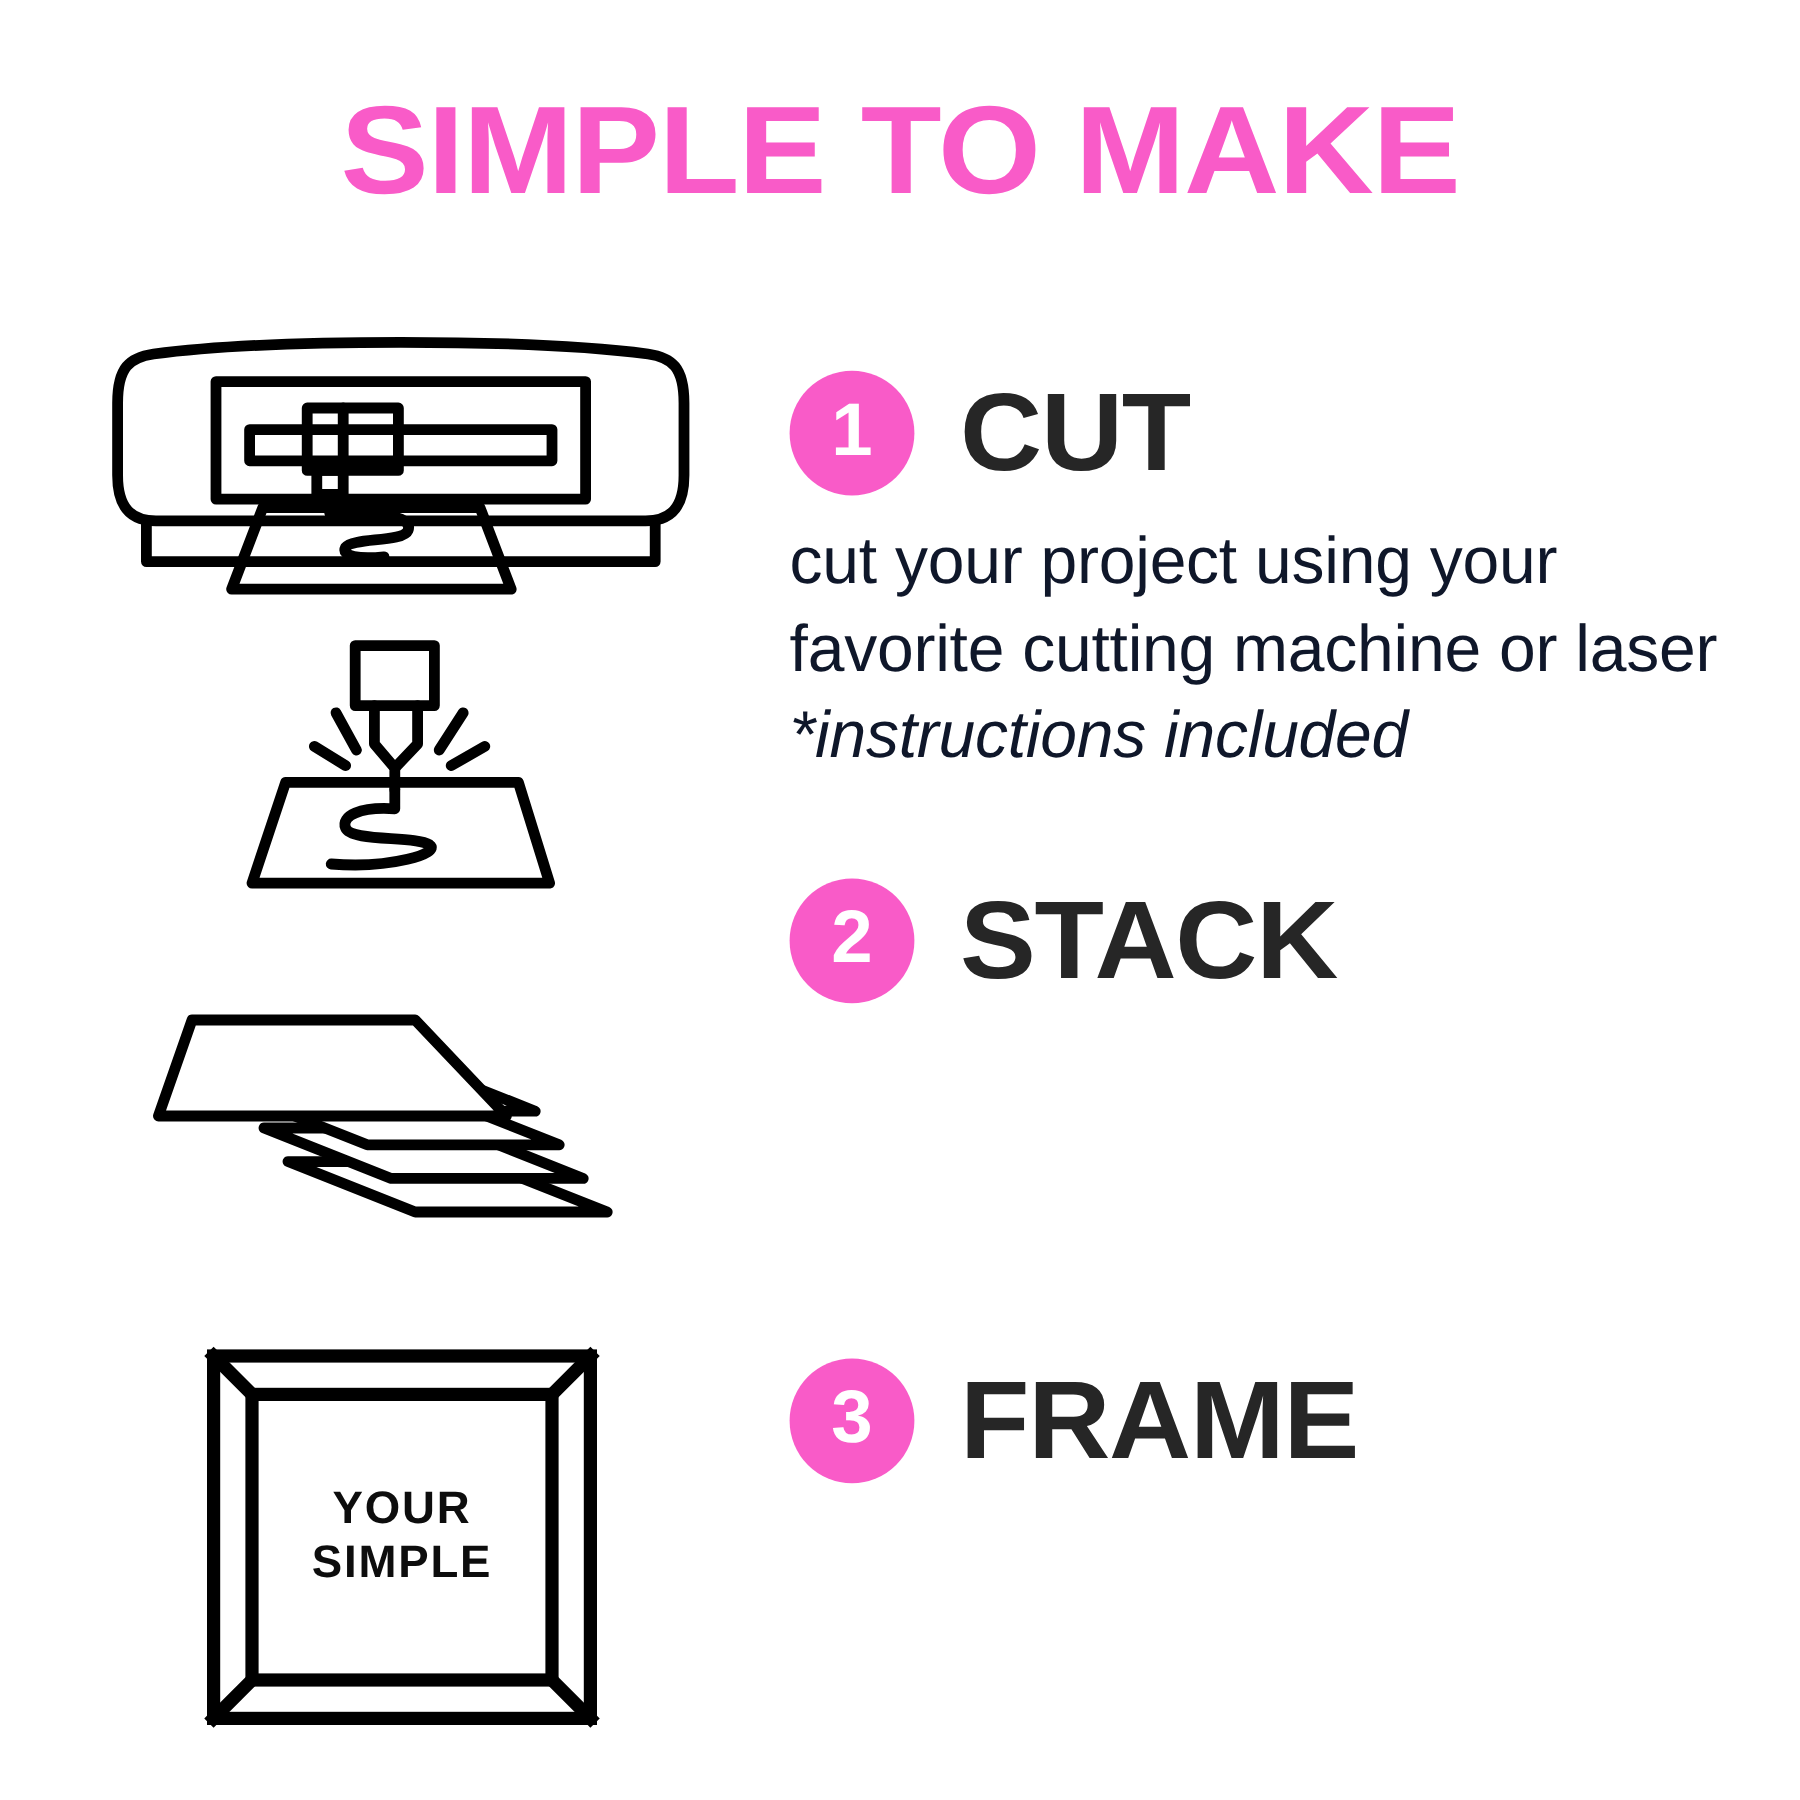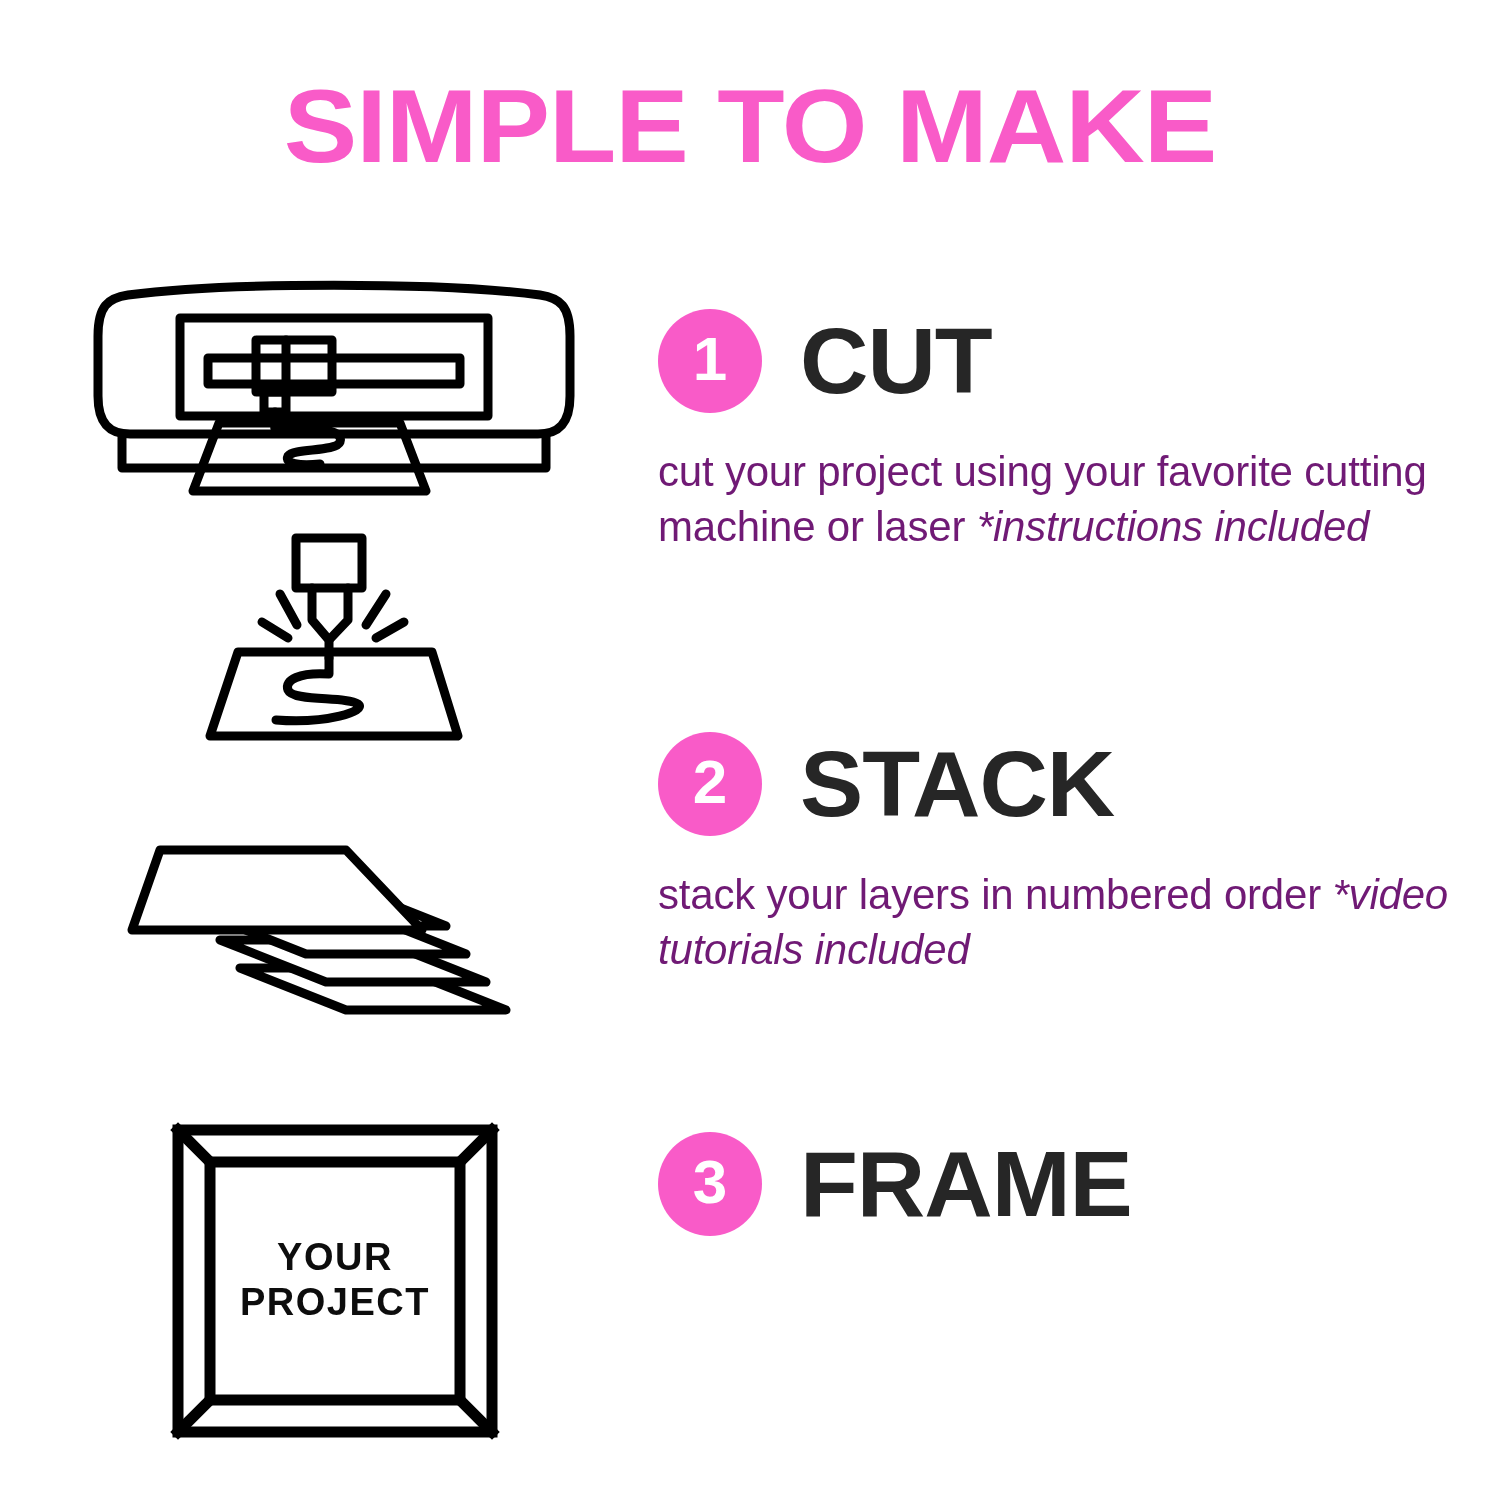--- a/index.html
+++ b/index.html
@@ -95,25 +95,25 @@
     font-weight: 700;
     font-size: 92px;
     line-height: 1;
     letter-spacing: -1px;
     transform: scaleX(1.03);
     transform-origin: left center;
     white-space: nowrap;
   }
 
   .step-body {
-    margin-top: 27px;
-    color: #701a75;
+    margin-top: 14px;
+    color: #0f172a;
     font-family: "Liberation Sans", sans-serif;
     font-weight: 400;
-    font-size: 42px;
+    font-size: 55px;
     line-height: 1.32;
     letter-spacing: -0.2px;
   }
   .step-body .em {
     font-style: italic;
   }
 
   
   .icon-box { position: absolute; }
   #machine-icon { left: 88px;  top: 276px;  width: 492px; height: 222px; }
@@ -218,21 +218,21 @@
 
         <path d="M8 8 L40 40"></path>
         <path d="M322 8 L290 40"></path>
         <path d="M8 310 L40 278"></path>
         <path d="M322 310 L290 278"></path>
       </svg>
     </div>
 
     <div class="frame-label">
       <div>YOUR</div>
-      <div>PROJECT</div>
+      <div>SIMPLE</div>
     </div>
 
   </div>
 
   <div class="text-col">
 
     <div class="step step-1">
       <div class="step-head">
         <div class="badge">1</div>
         <div class="step-title">CUT</div>
@@ -240,23 +240,20 @@
       <div class="step-body">
         <span>cut your project using your favorite cutting machine or laser </span><span class="em">*instructions included</span>
       </div>
     </div>
 
     <div class="step step-2">
       <div class="step-head">
         <div class="badge">2</div>
         <div class="step-title">STACK</div>
       </div>
-      <div class="step-body">
-        <span>stack your layers in numbered order </span><span class="em">*video tutorials included</span>
-      </div>
     </div>
 
     <div class="step step-3">
       <div class="step-head">
         <div class="badge">3</div>
         <div class="step-title">FRAME</div>
       </div>
     </div>
 
   </div>

